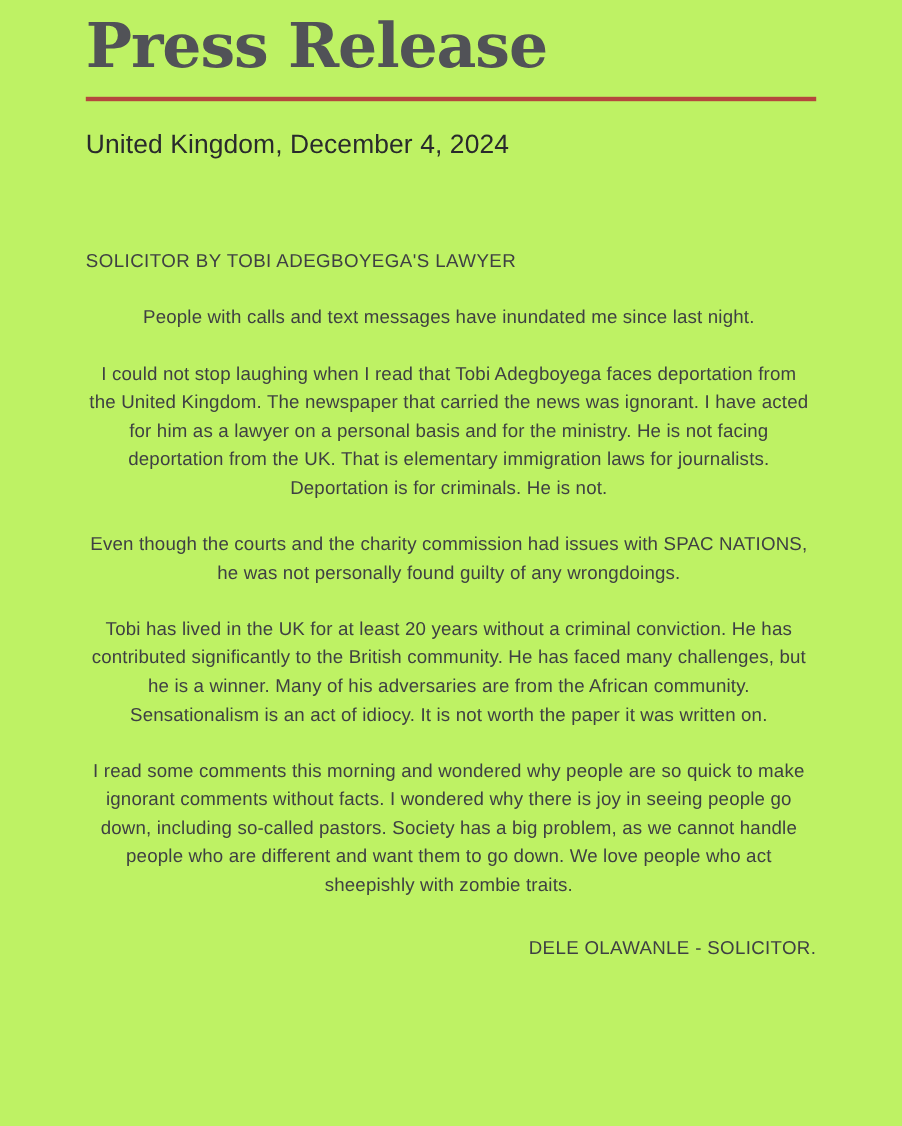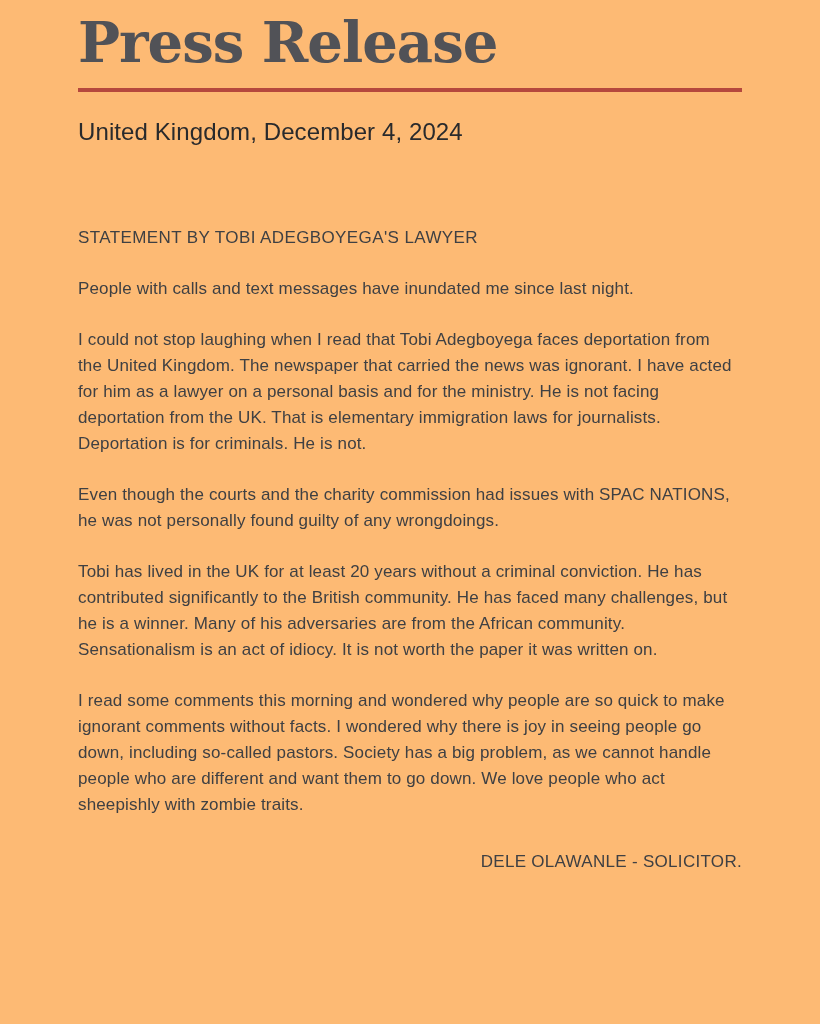--- a/index.html
+++ b/index.html
@@ -4,21 +4,21 @@
 <style>
   html, body {
     margin: 0;
     padding: 0;
     background: #ffffff;
   }
   .page {
     position: relative;
     width: 820px;
     height: 1024px;
-    background: #fdba74;
+    background: #bef264;
     box-sizing: border-box;
     padding: 14px 78px 0 78px;
     font-family: "Liberation Sans", sans-serif;
     overflow: hidden;
   }
   .doc-title {
     font-family: "DejaVu Serif", "Liberation Serif", serif;
     font-weight: 700;
     font-size: 56px;
     line-height: 1.0;
@@ -48,41 +48,42 @@
   .body-copy {
     margin-top: 28px;
   }
   .body-copy p {
     font-size: 17px;
     line-height: 26px;
     color: #3f4043;
     letter-spacing: 0.15px;
     margin: 0 4px 25px 0;
     white-space: pre-wrap;
+    text-align: center;
   }
   .signature {
     font-size: 17px;
     color: #3f4043;
     letter-spacing: 0.3px;
     margin-top: 34px;
     text-align: right;
   }
 </style>
 </head>
 <body>
 
 <div class="page">
 
   <h1 class="doc-title">Press Release</h1>
 
   <div class="accent-rule"></div>
 
   <div class="dateline">United Kingdom, December 4, 2024</div>
 
-  <div class="statement-heading">STATEMENT BY TOBI ADEGBOYEGA'S LAWYER</div>
+  <div class="statement-heading">SOLICITOR BY TOBI ADEGBOYEGA'S LAWYER</div>
 
   <div class="body-copy">
     <p>People with calls and text messages have inundated me since last night.</p>
     <p>I could not stop laughing when I read that Tobi Adegboyega faces deportation from the United Kingdom. The newspaper that carried the news was ignorant. I have acted for him as a lawyer on a personal basis and for the ministry. He is not facing deportation from the UK. That is elementary immigration laws for journalists. Deportation is for criminals. He is not.</p>
     <p>Even though the courts and the charity commission had issues with SPAC NATIONS, he was not personally found guilty of any wrongdoings.</p>
     <p>Tobi has lived in the UK for at least 20 years without a criminal conviction. He has contributed significantly to the British community. He has faced many challenges, but he is a winner. Many of his adversaries are from the African community. Sensationalism is an act of idiocy. It is not worth the paper it was written on.</p>
     <p>I read some comments this morning and wondered why people are so quick to make ignorant comments without facts. I wondered why there is joy in seeing people go down, including so-called pastors. Society has a big problem, as we cannot handle people who are different and want them to go down. We love people who act sheepishly with zombie traits.</p>
   </div>
 
   <div class="signature">DELE OLAWANLE - SOLICITOR.</div>

